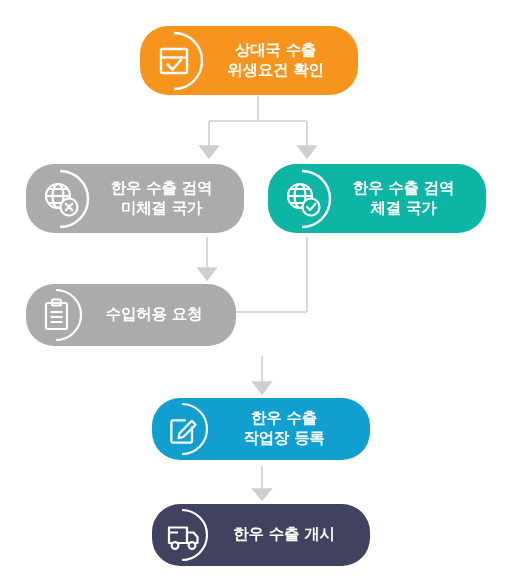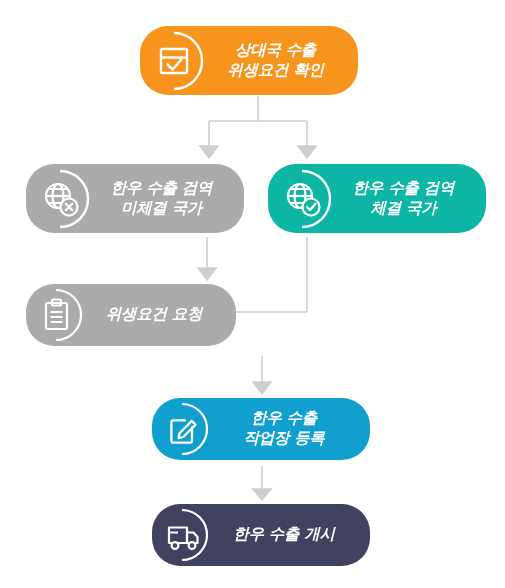--- a/index.html
+++ b/index.html
@@ -33,21 +33,20 @@
   .node .icon-wrap svg{display:block;}
   .node .label{
     flex:1 1 auto;
     text-align:center;
     color:#ffffff;
     font-weight:bold;
     line-height:1.28;
     letter-spacing:-0.3px;
     white-space:pre-line;
     padding-right:14px;
-    font-style:italic;
   }
 
   
   #node-confirm  {left:140px; top:26px;  width:218px; height:69px; background:#F7941E;}
   #node-unsigned {left:26px;  top:164px; width:218px; height:69px; background:#ABABAB;}
   #node-signed   {left:268px; top:164px; width:218px; height:69px; background:#0DB5A5;}
   #node-request  {left:26px;  top:284px; width:210px; height:62px; background:#ABABAB;}
   #node-register {left:152px; top:398px; width:218px; height:62px; background:#119FD0;}
   #node-start    {left:152px; top:504px; width:218px; height:62px; background:#414160;}
 
@@ -148,21 +147,21 @@
       <svg viewBox="0 0 58 58" width="58" height="58">
         <circle cx="28" cy="29" r="25" fill="#ABABAB"></circle>
         <path d="M28 4 A25 25 0 0 1 28 54" fill="none" stroke="#ffffff" stroke-width="2.2"></path>
         <rect x="18" y="17" width="21" height="26" rx="2" fill="none" stroke="#ffffff" stroke-width="2.2"></rect>
         <rect x="24" y="13.5" width="9" height="6" rx="1.6" fill="none" stroke="#ffffff" stroke-width="2.2"></rect>
         <line x1="22.5" y1="26" x2="34.5" y2="26" stroke="#ffffff" stroke-width="2"></line>
         <line x1="22.5" y1="31" x2="34.5" y2="31" stroke="#ffffff" stroke-width="2"></line>
         <line x1="22.5" y1="36" x2="34.5" y2="36" stroke="#ffffff" stroke-width="2"></line>
       </svg>
     </div>
-    <div class="label">위생요건 요청</div>
+    <div class="label">수입허용 요청</div>
   </div>
 
   <div class="node" id="node-start">
     <div class="icon-wrap icon-58">
       <svg viewBox="0 0 58 58" width="58" height="58">
         <circle cx="28" cy="29" r="25" fill="#414160"></circle>
         <path d="M28 4 A25 25 0 0 1 28 54" fill="none" stroke="#ffffff" stroke-width="2.2"></path>
         <path d="M15 21.5 L33 21.5 L33 37 L15 37 Z" fill="none" stroke="#ffffff" stroke-width="2.2" stroke-linejoin="round"></path>
         <path d="M33 26.5 L39.5 26.5 L43.5 31 L43.5 37 L33 37 Z" fill="none" stroke="#ffffff" stroke-width="2.2" stroke-linejoin="round"></path>
         <line x1="15" y1="26.5" x2="24" y2="26.5" stroke="#ffffff" stroke-width="2"></line>

